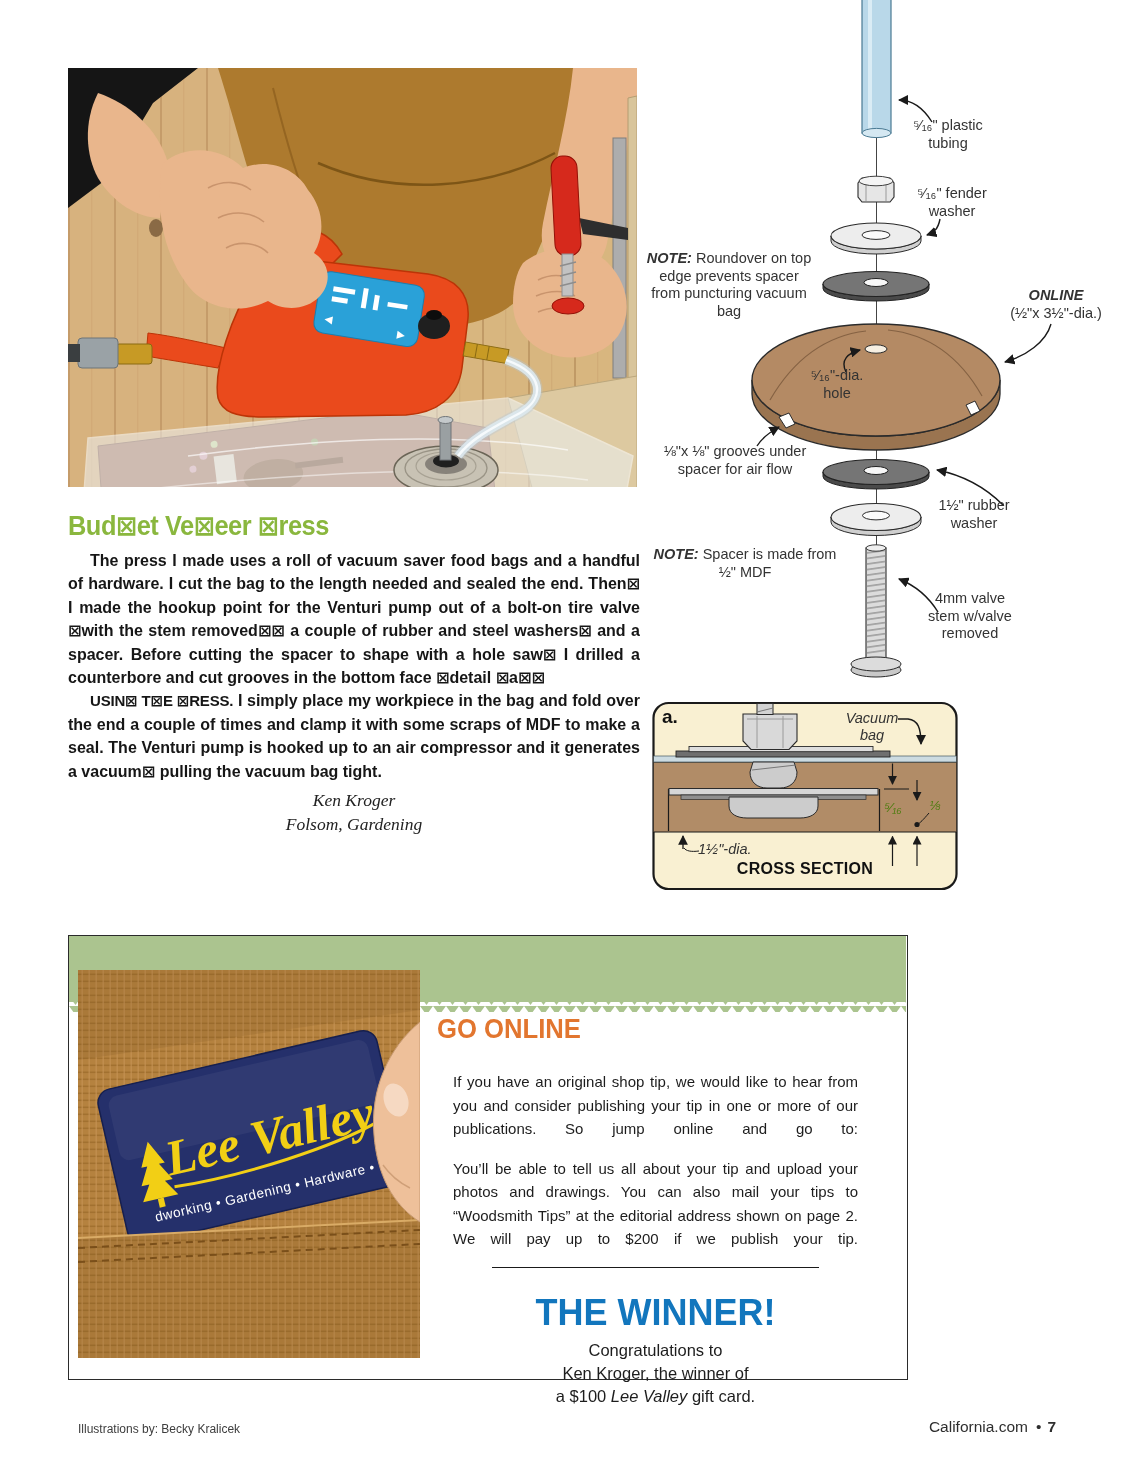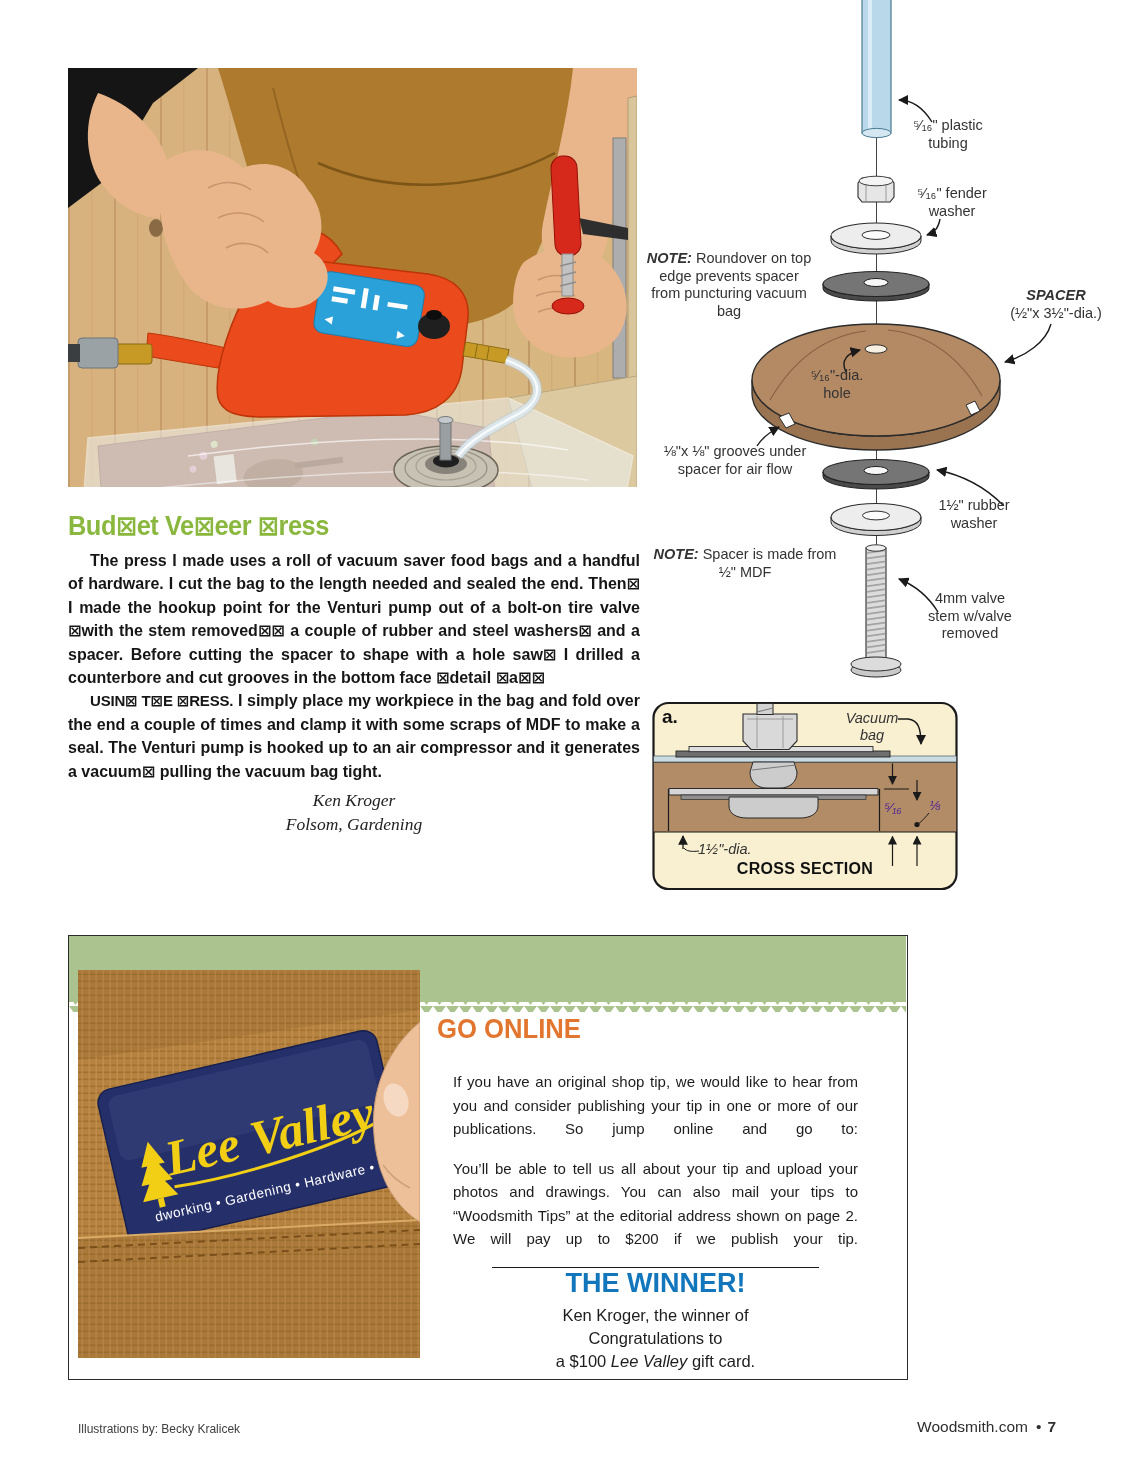--- a/index.html
+++ b/index.html
@@ -16,34 +16,34 @@
   .lead-in{font-size:15px;letter-spacing:-0.2px;}
   #attribution{margin-top:5px;text-align:center;font-family:"Liberation Serif","DejaVu Serif",serif;
                font-style:italic;font-size:17.5px;line-height:24px;color:#222;}
   
   .dlabel{position:absolute;font-size:14.5px;line-height:17.5px;color:#333;text-align:center;}
   .nb{font-weight:bold;font-style:italic;}
   .bi{font-weight:bold;font-style:italic;}
   .it{font-style:italic;}
   .cs-tag{position:absolute;font-size:19px;font-weight:bold;color:#111;}
   .cs-title{position:absolute;font-size:16px;font-weight:bold;color:#111;text-align:center;letter-spacing:.3px;}
-  .cs-dim{position:absolute;font-size:13px;font-style:italic;color:#4c1d95;text-align:center;}
+  .cs-dim{position:absolute;font-size:13px;font-style:italic;color:#4d7c0f;text-align:center;}
   
   #tipbox{position:absolute;left:68px;top:935px;width:840px;height:445px;background:#fff;
           border:1.6px solid #2b2b2b;box-sizing:border-box;}
   #tip-content{position:absolute;left:368px;top:78px;width:437px;}
   #tip-content h2{margin:0 0 9px 0;font-size:27px;font-weight:bold;color:#e2762f;
                   display:inline-block;transform:scaleX(.95);transform-origin:left;}
   #tip-content p{margin:16px;font-size:15px;line-height:23.5px;color:#1d1d1d;
                  text-align:justify;text-align-last:justify;}
   #tip-url{margin:5px 0 6px 0;font-size:23px;font-weight:bold;font-style:italic;color:#e2762f;
            letter-spacing:.3px;}
   #winner{width:327px;margin-left:55px;margin-top:12px;border-top:1.6px solid #1a1a1a;
           text-align:center;}
-  #winner h3{margin:0 0 5px 0;font-size:27px;font-weight:bold;color:#1276bd;}
+  #winner h3{margin:24px 0 5px 0;font-size:36px;font-weight:bold;color:#1276bd;}
   #winner .wline{font-size:16.5px;line-height:23px;color:#1d1d1d;}
   
   #footer-left{position:absolute;left:78px;top:1422px;font-size:12px;color:#3d3d3d;}
   #footer-right{position:absolute;right:68px;top:1418px;font-size:15.5px;color:#2e2e2e;}
   #footer-right .pg{font-weight:bold;margin-left:6px;}
   #footer-right .bullet{margin-left:8px;}
 </style>
 </head>
 <body>
 
@@ -312,21 +312,21 @@
     <div class="dlabel" style="left:893px;top:117px;width:110px">
       <div>⁵⁄₁₆" plastic</div>
       <div>tubing</div>
     </div>
     <div class="dlabel" style="left:908px;top:185px;width:88px">
       <div>⁵⁄₁₆" fender</div>
       <div>washer</div>
     </div>
     <div class="dlabel" style="left:643px;top:250px;width:172px"><span class="nb">NOTE:</span><span> Roundover on top edge prevents spacer from puncturing vacuum bag</span></div>
     <div class="dlabel" style="left:998px;top:287px;width:116px">
-      <div class="bi">SPACER</div>
+      <div class="bi">ONLINE</div>
       <div>(½"x 3½"-dia.)</div>
     </div>
     <div class="dlabel" style="left:798px;top:367px;width:78px">
       <div>⁵⁄₁₆"-dia.</div>
       <div>hole</div>
     </div>
     <div class="dlabel" style="left:645px;top:443px;width:180px">
       <div>⅛"x ⅛" grooves under</div>
       <div>spacer for air flow</div>
     </div>
@@ -401,23 +401,23 @@
         <path d="M305,195 C312,205 322,213 332,218" stroke="#cf9f78" stroke-width="1.4" fill="none"></path>
       </g>
     </svg>
 
     <div id="tip-content">
       <h2>GO ONLINE</h2>
       <p>If you have an original shop tip, we would like to hear from you and consider publishing your tip in one or more of our publications. So jump online and go to:</p>
       <p>You’ll be able to tell us all about your tip and upload your photos and drawings.  You can also mail your tips to “Woodsmith Tips” at the editorial address shown on page 2. We will pay up to $200 if we publish your tip.</p>
       <div id="winner">
         <h3>THE WINNER!</h3>
+        <div class="wline">Congratulations to</div>
         <div class="wline">Ken Kroger,  the winner of</div>
-        <div class="wline">Congratulations to</div>
         <div class="wline"><span>a $100 </span><span class="it">Lee Valley</span><span> gift card.</span></div>
       </div>
     </div>
   </div>
 
   <div id="footer-left">Illustrations by: Becky Kralicek</div>
-  <div id="footer-right"><span>Woodsmith.com</span><span class="bullet">•</span><span class="pg">7</span></div>
+  <div id="footer-right"><span>California.com</span><span class="bullet">•</span><span class="pg">7</span></div>
 
 </div>
 
 </body></html>

